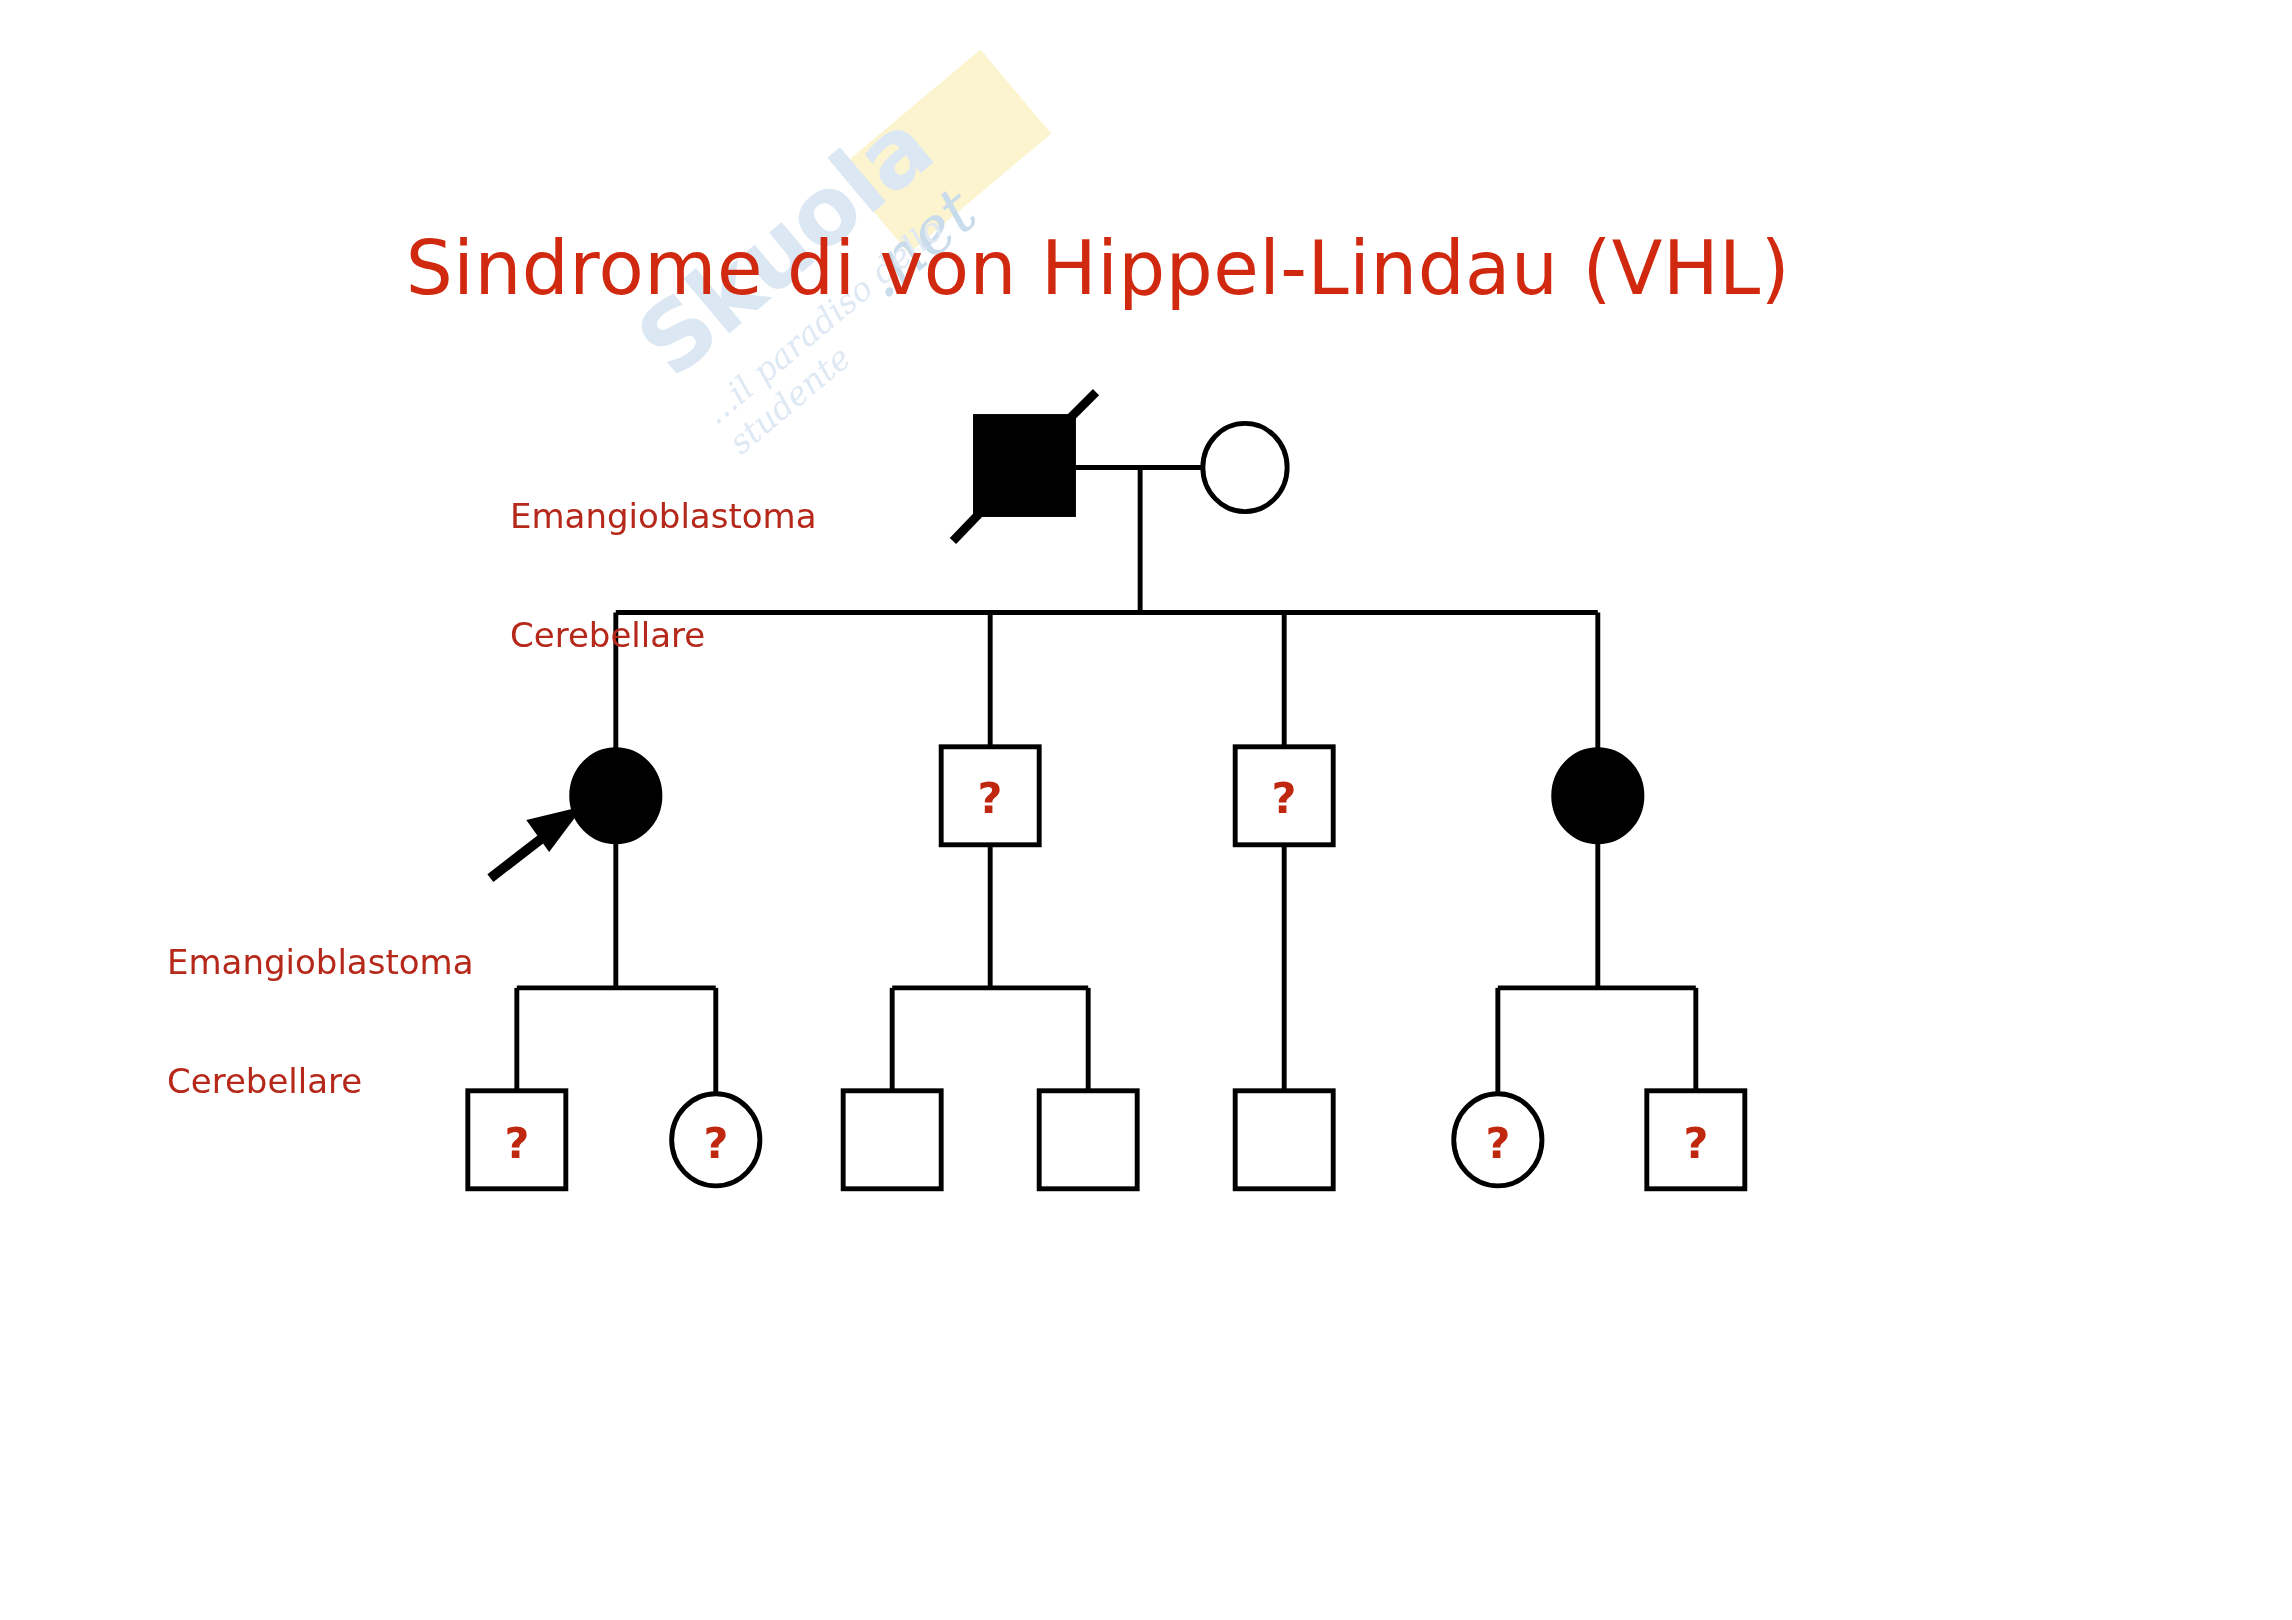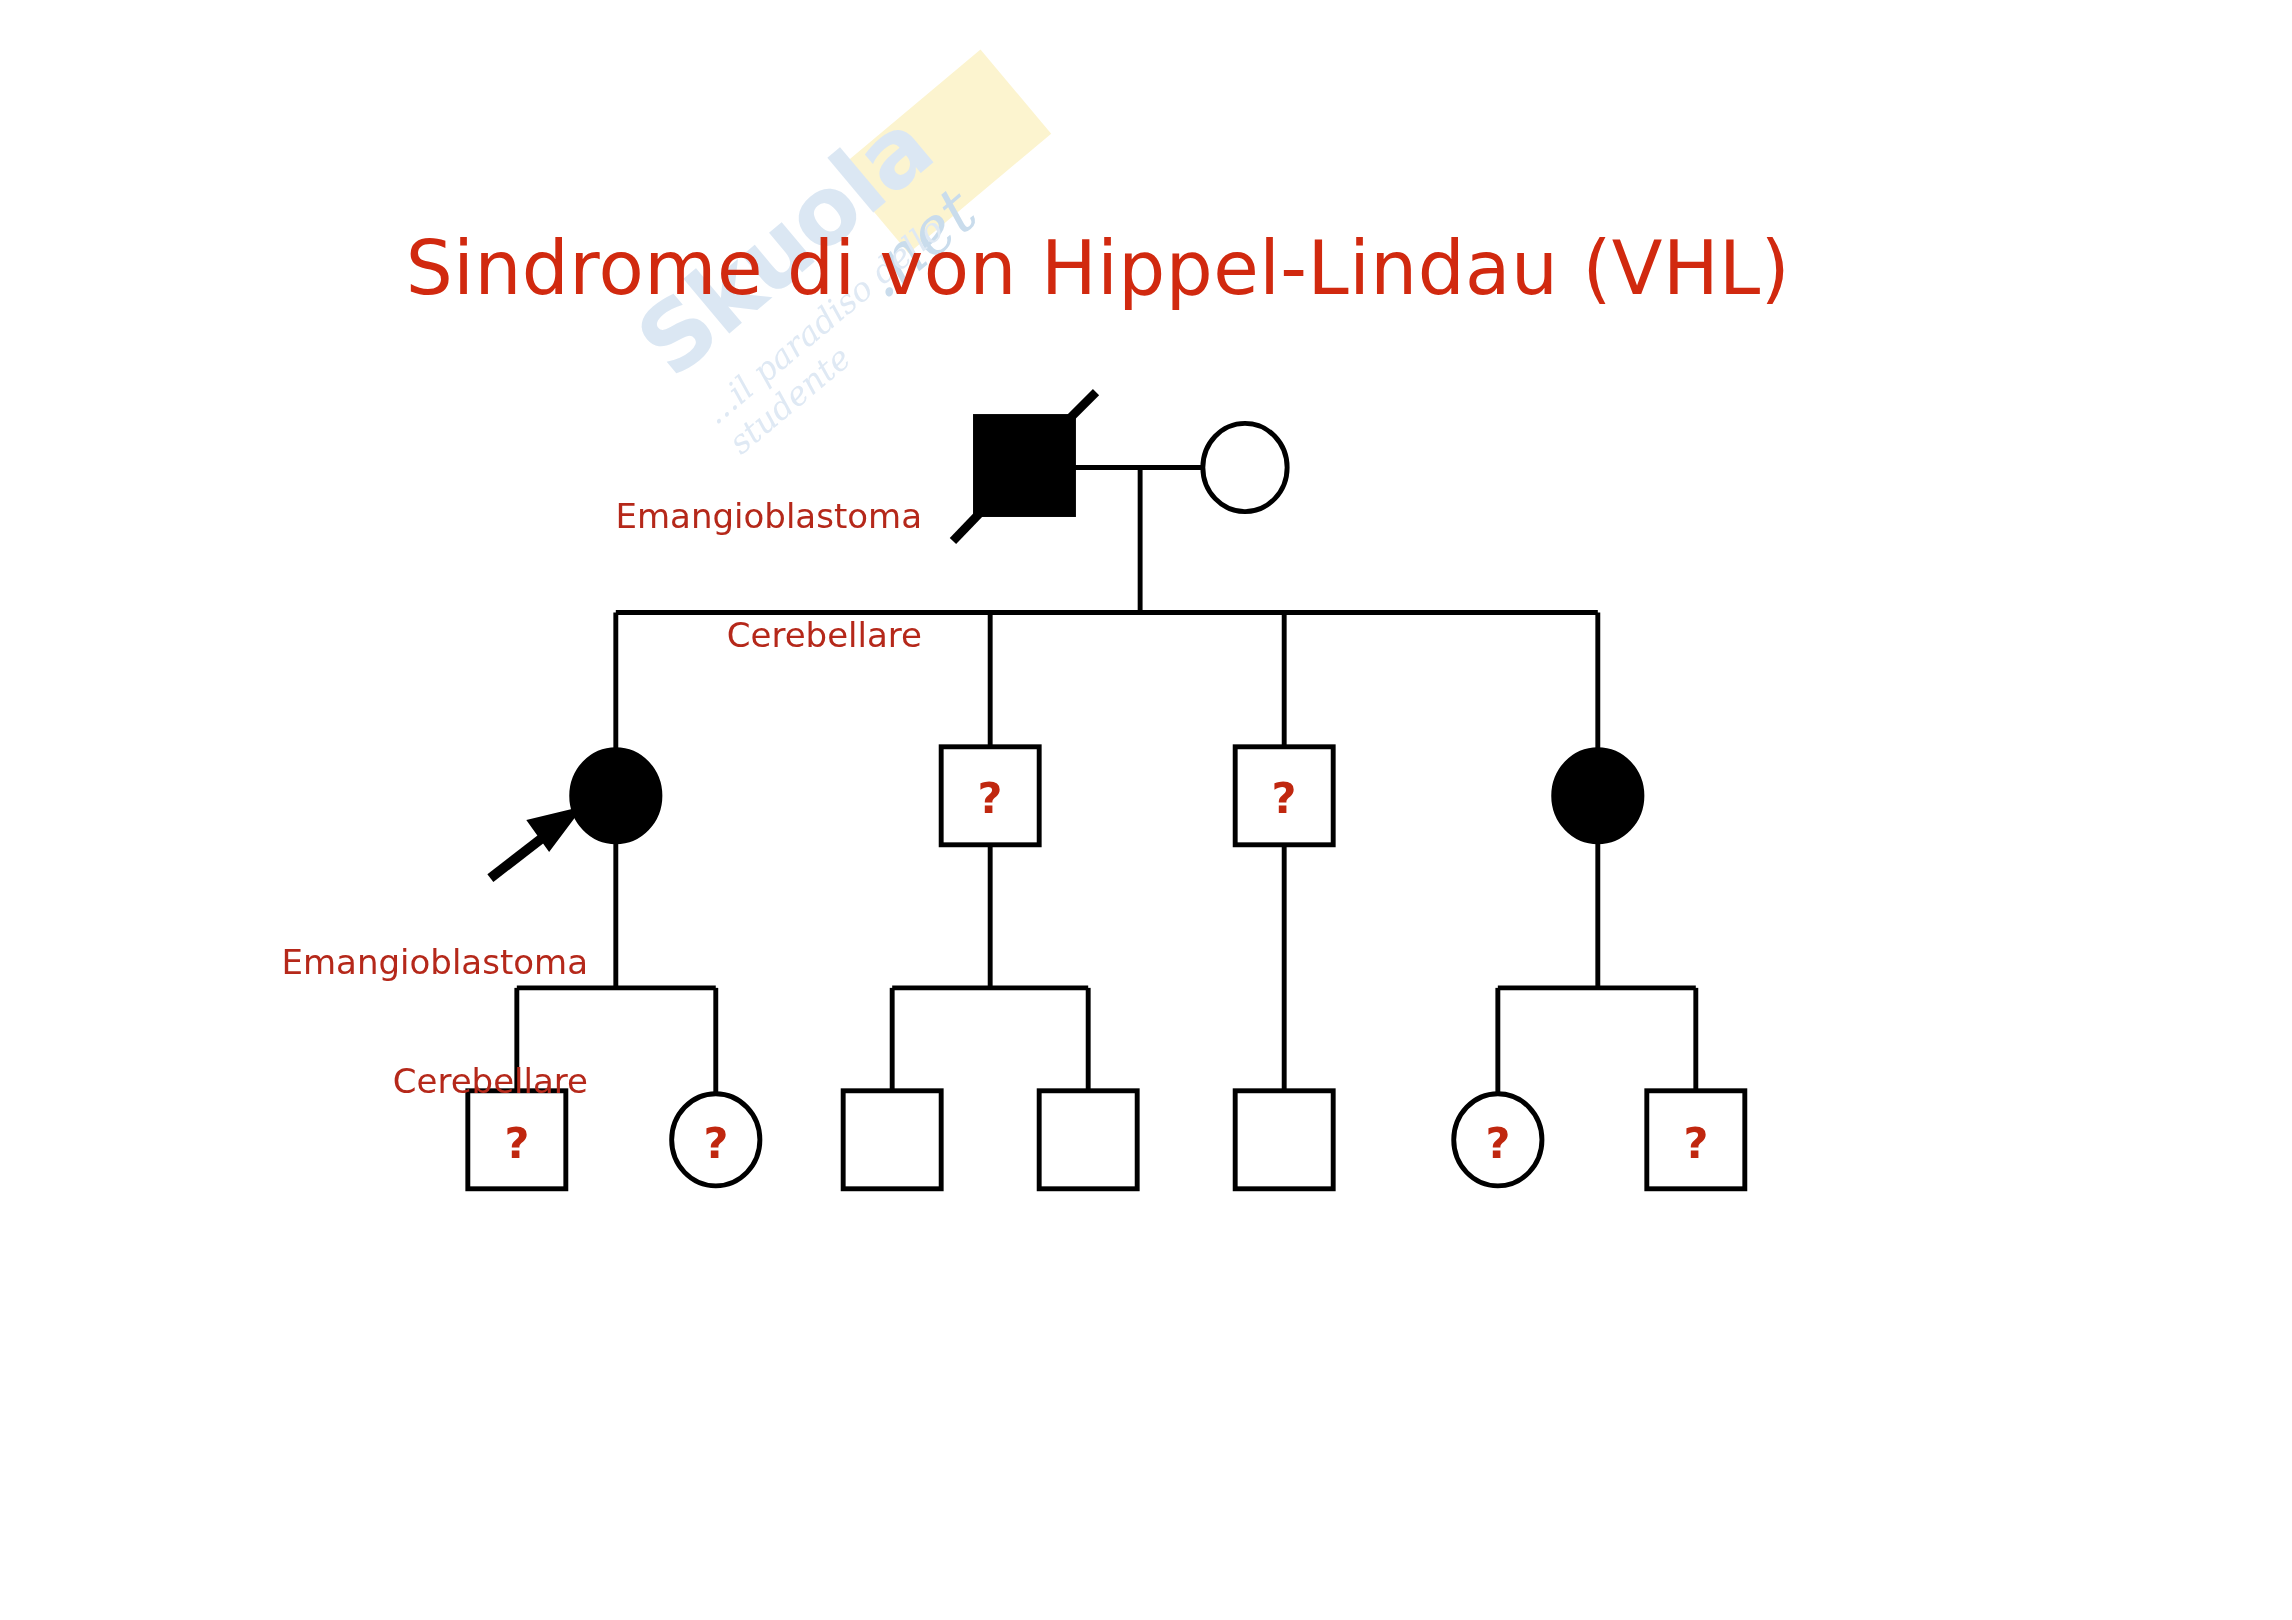--- a/index.html
+++ b/index.html
@@ -9,21 +9,21 @@
   svg.layer{position:absolute;left:0;top:0;width:2293px;height:1620px;}
   .txt{position:absolute;white-space:pre;}
   #title{
     left:0;top:225px;width:2196px;text-align:center;
     font-family:"DejaVu Sans", sans-serif;
     font-size:74px;font-weight:400;letter-spacing:0.5px;
     color:#d1290f;
   }
   .annot{
     font-family:"DejaVu Sans", sans-serif;
-    font-size:34px;line-height:1.17;color:#b5281a;text-align:right;
+    font-size:34px;line-height:1.17;color:#b5281a;text-align:left;
   }
   #annot-father{left:510px;top:417px;width:412px;}
   #annot-proband{left:167px;top:863px;width:421px;}
   #annot-right{left:1666px;top:659px;width:323px;line-height:1.16;}
   .qmark{
     position:absolute;color:#c0270f;font-size:43px;font-weight:700;
     font-family:"DejaVu Sans", sans-serif;
     transform:translate(-50%,-50%);
   }
   

